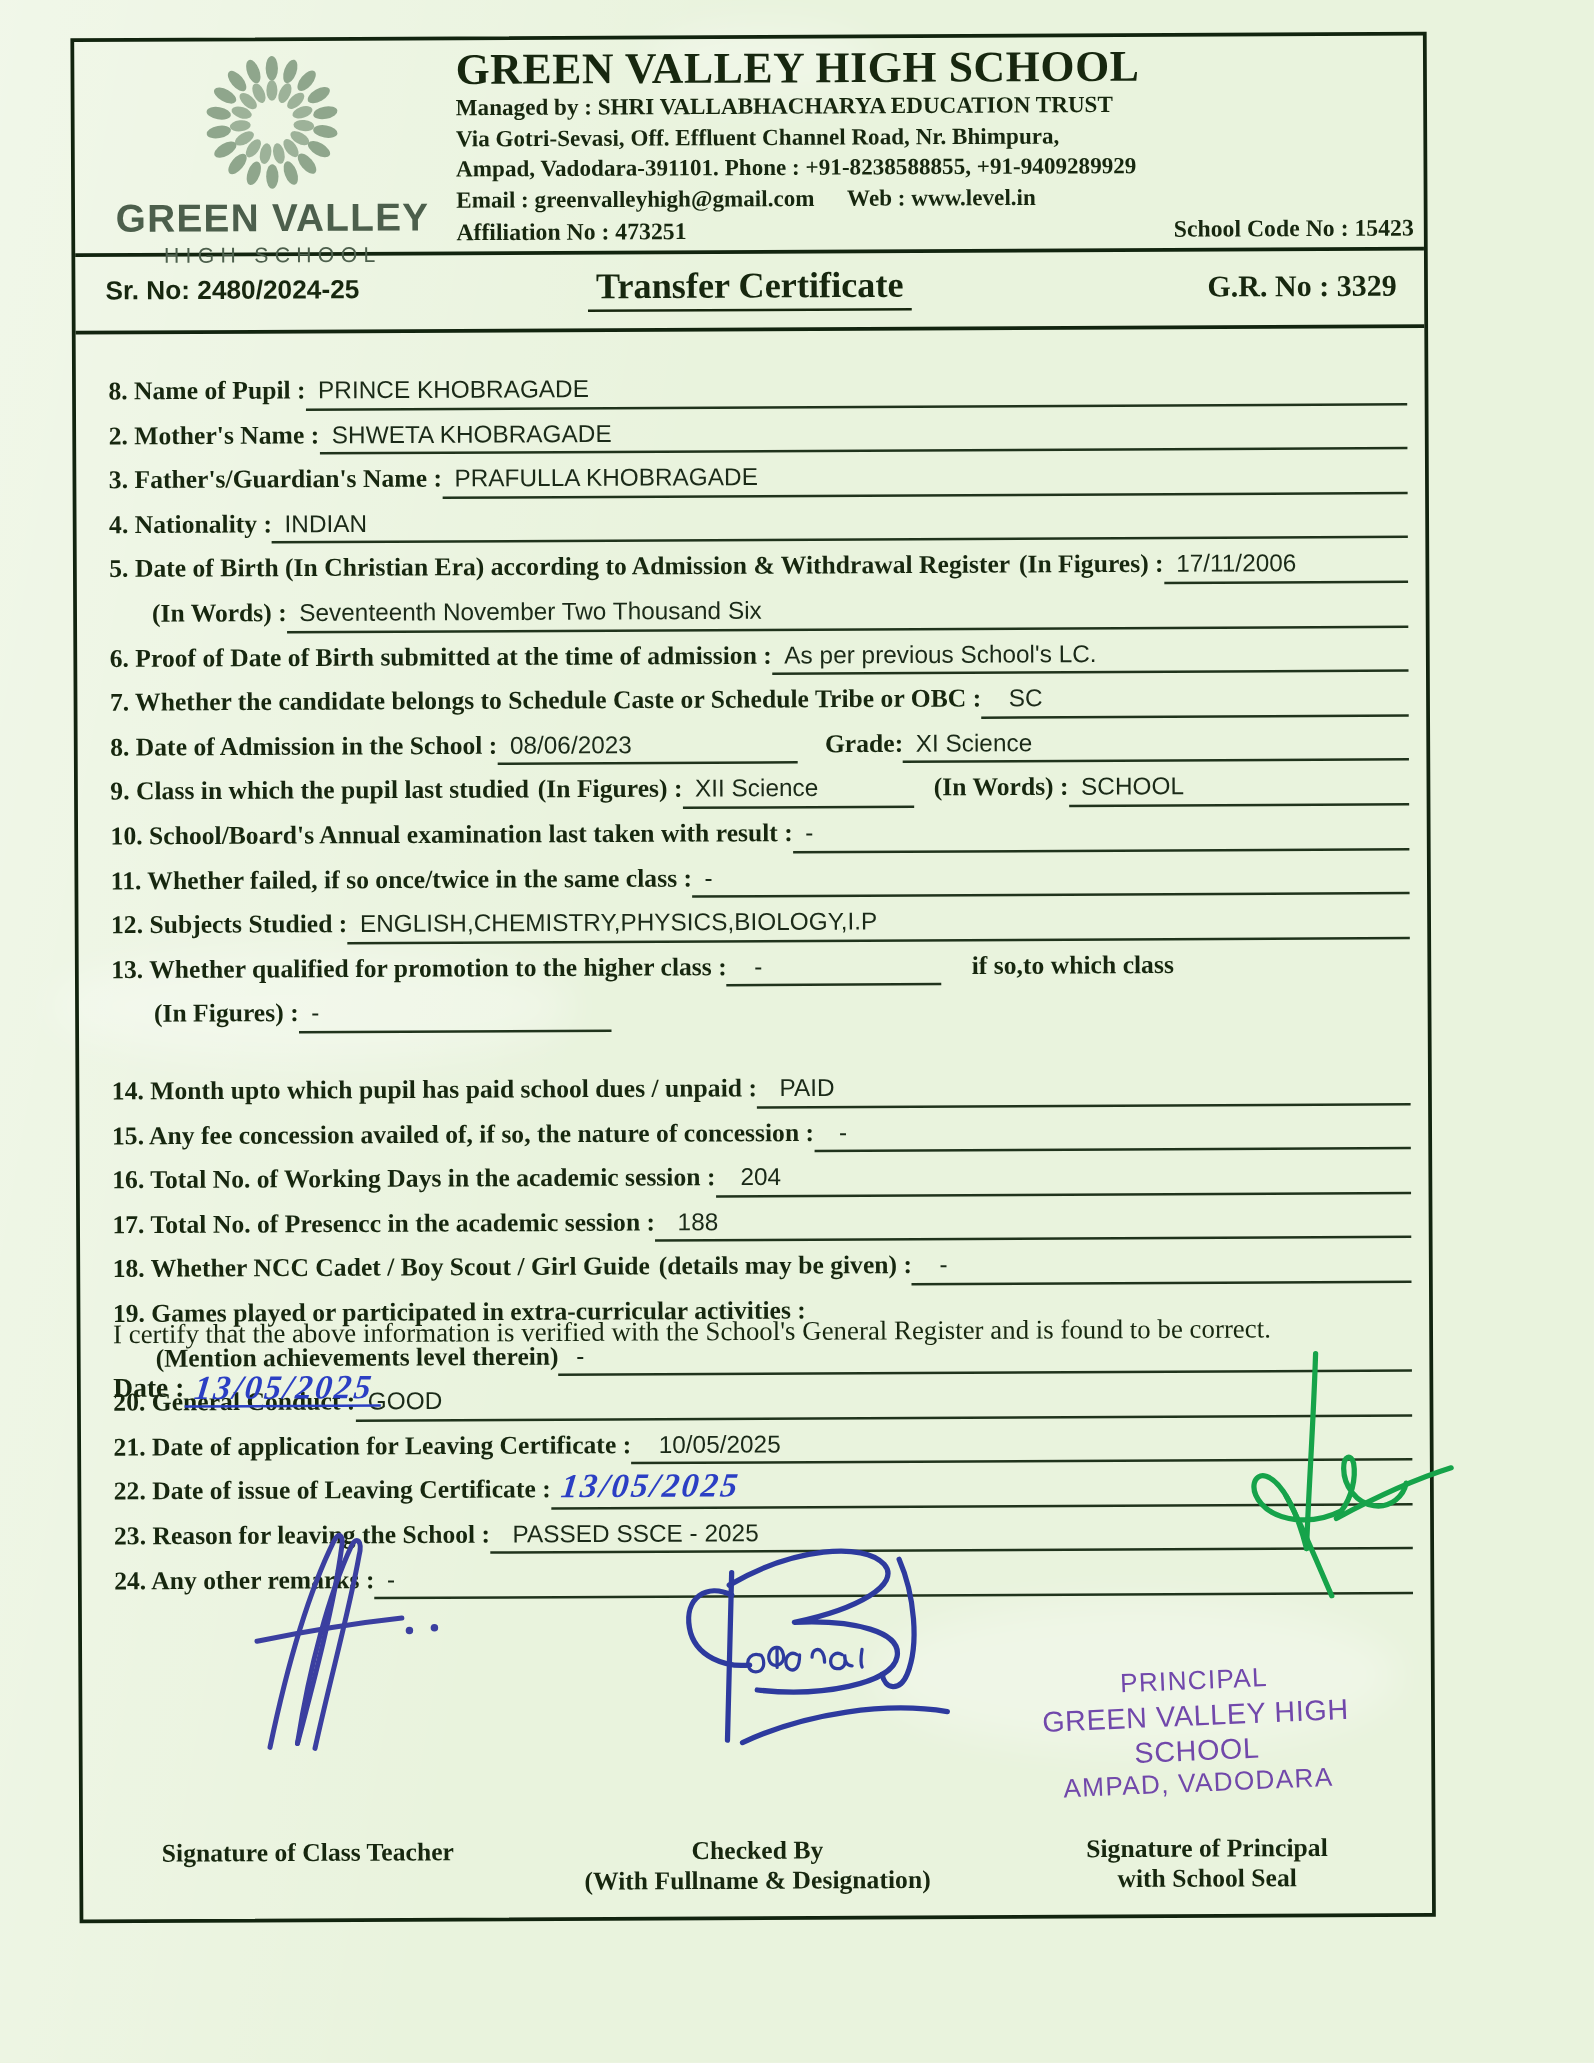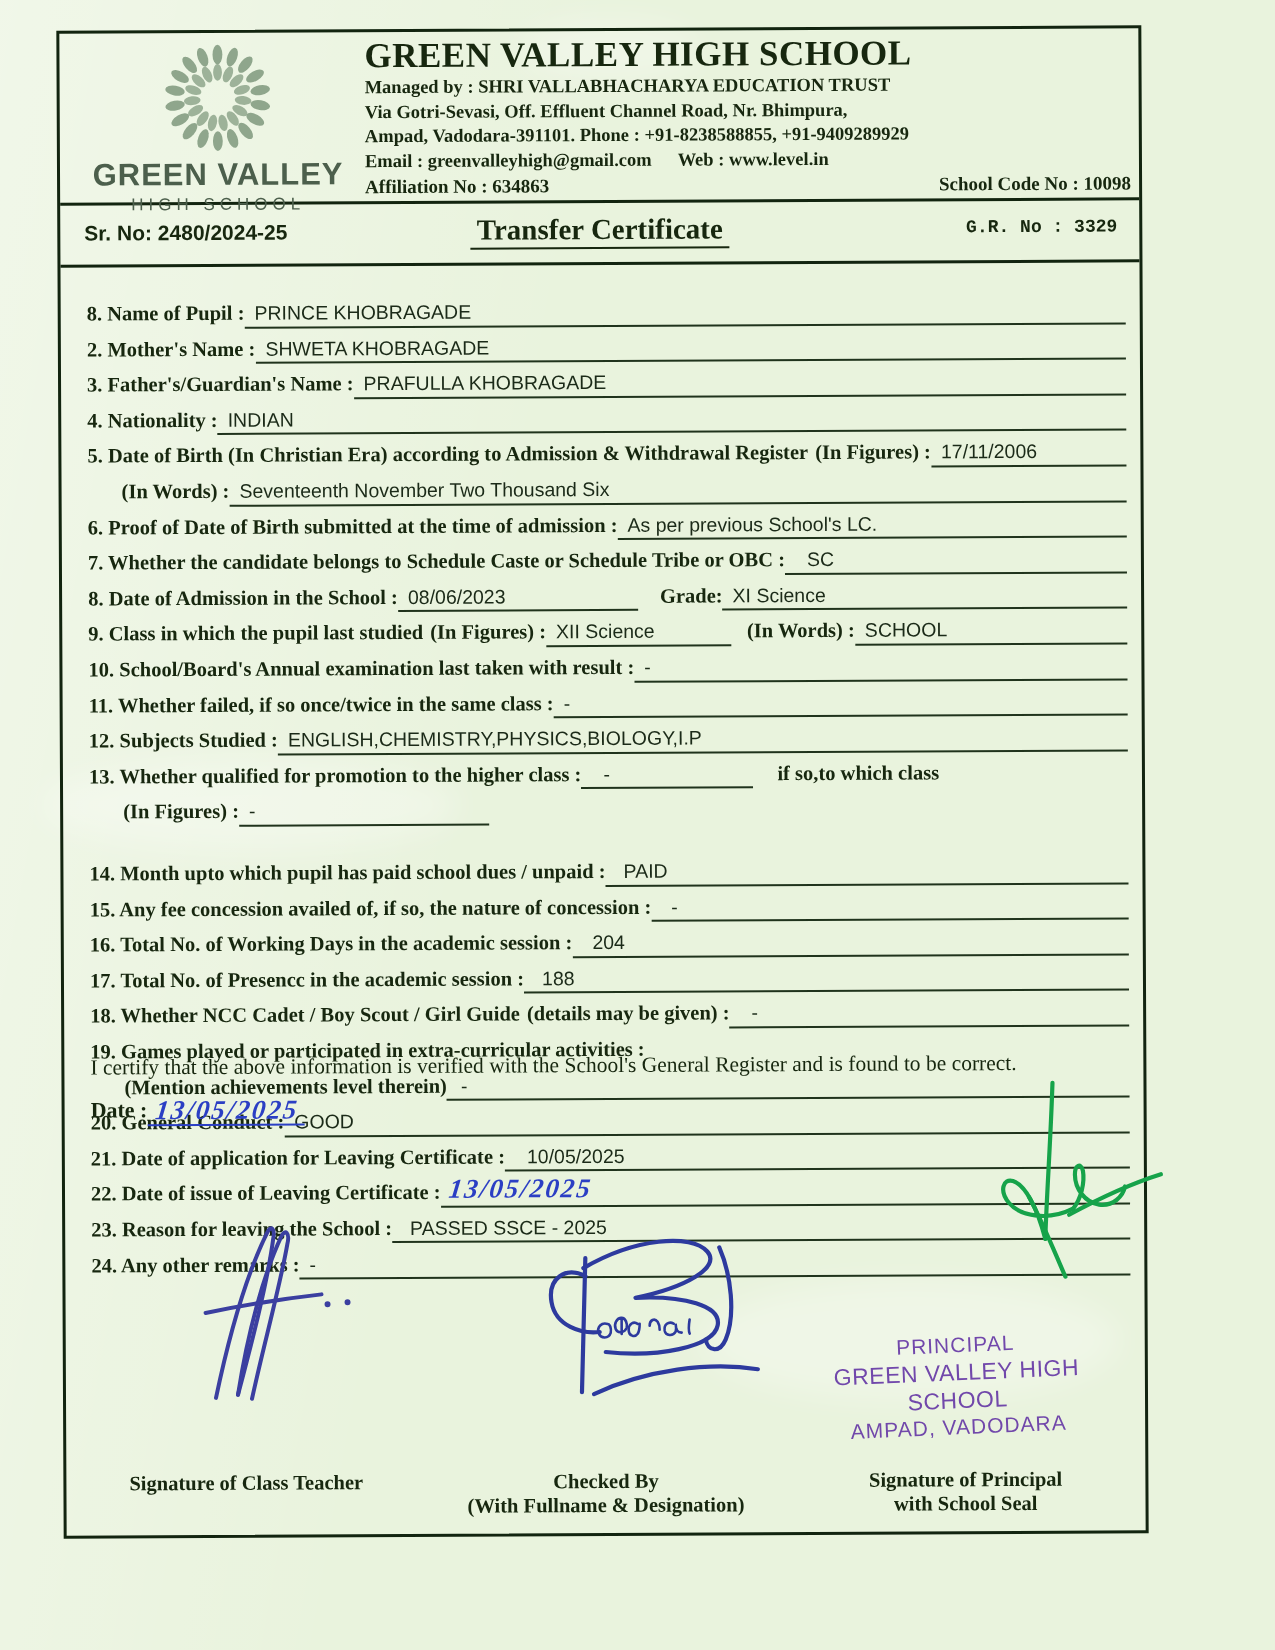--- a/index.html
+++ b/index.html
@@ -78,22 +78,22 @@
   .doc-title{
     position:absolute;left:0;right:0;top:10px;text-align:center;
   }
   .doc-title span{
     font-family:"Liberation Serif", serif;
     font-weight:bold;font-size:29px;color:#17270f;
     border-bottom:2.5px solid #17270f;padding:0 6px 2px 6px;
   }
   .grno{
     position:absolute;right:22px;top:16px;
-    font-family:Liberation Mono, monospace;
-    font-weight:bold;font-size:18px;color:#17270f;
+    font-family:Liberation Serif, serif;
+    font-weight:bold;font-size:24px;color:#17270f;
   }
 
   .body{position:absolute;left:0;top:234px;width:100%;}
 
   .row{
     position:relative;
     height:35.6px;
     padding:0 14px 0 26px;
     display:flex;align-items:flex-end;
     white-space:nowrap;
@@ -230,22 +230,22 @@
 
       <div class="hdr-right">
         <div class="school-title">GREEN VALLEY HIGH SCHOOL</div>
         <div class="hdr-line">Managed by : SHRI VALLABHACHARYA EDUCATION TRUST</div>
         <div class="hdr-line">Via Gotri-Sevasi, Off. Effluent Channel Road, Nr. Bhimpura,</div>
         <div class="hdr-line">Ampad, Vadodara-391101. Phone : +91-8238588855, +91-9409289929</div>
         <div class="hdr-line"><span>Email : greenvalleyhigh@gmail.com</span><span class="gap"></span><span>Web : www.level.in</span></div>
       </div>
 
       <div class="hdr-bottom">
-        <div>Affiliation No : 634863</div>
-        <div>School Code No : 10098</div>
+        <div>Affiliation No : 473251</div>
+        <div>School Code No : 15423</div>
       </div>
     </div>
 
     <div class="titlebar">
       <div class="srno">Sr. No: 2480/2024-25</div>
       <div class="doc-title"><span>Transfer Certificate</span></div>
       <div class="grno">G.R. No : 3329</div>
     </div>
 
     <div class="body">

